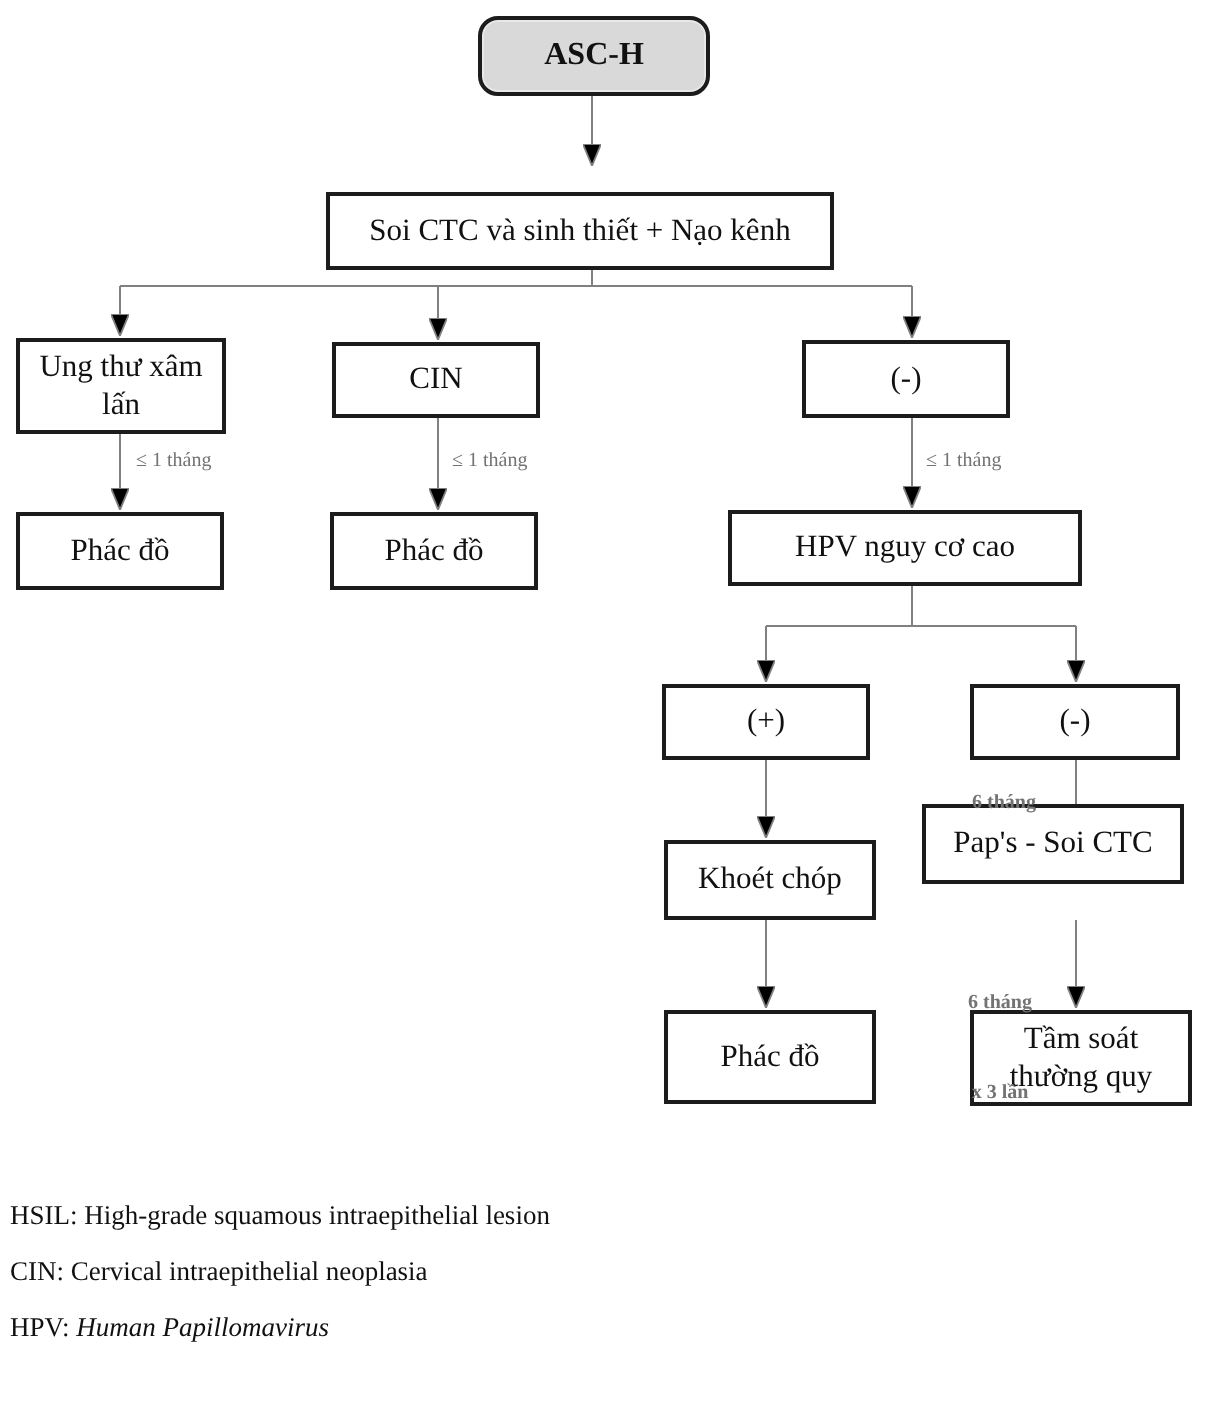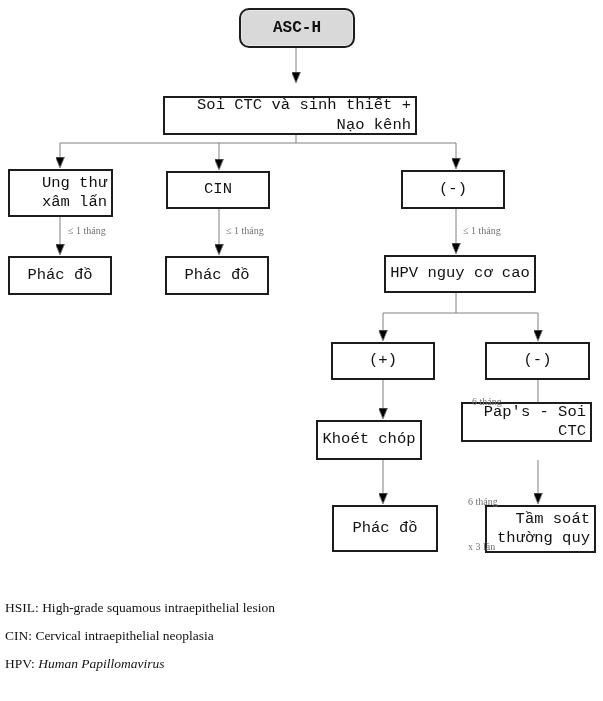--- a/index.html
+++ b/index.html
@@ -6,31 +6,31 @@
   #canvas{
     position:relative;width:603px;height:701px;background:#fff;overflow:hidden;
     font-family:"Liberation Serif","DejaVu Serif",serif;color:#111;
   }
   svg.connectors{position:absolute;left:0;top:0;width:603px;height:701px;}
   svg.connectors path{stroke:var(--connector-line,#808080);stroke-width:1;fill:none;}
   svg.connectors .arrowhead{fill:var(--arrowhead,#000);}
   .node{
     position:absolute;box-sizing:border-box;background:var(--node-fill,#fff);
     border:2px solid var(--node-border,#1c1c1c);
-    display:flex;align-items:center;justify-content:center;text-align:right;
-    font-size:15.5px;line-height:1.25;padding:2px 4px;font-family:Liberation Mono, monospace;
+    display:flex;align-items:center;justify-content:center;text-align:center;
+    font-size:15.5px;line-height:1.25;padding:2px 4px;
   }
   .node.start{
     background:var(--start-node-fill,#d9d9d9);border-radius:10px;
     font-weight:bold;font-size:16px;box-shadow:inset 0 0 0 1px rgba(255,255,255,.4);
   }
   .edge-label{
     position:absolute;font-size:10px;line-height:15px;white-space:pre;color:#737373;
   }
-  .edge-label.right-align{text-align:left;}
+  .edge-label.right-align{text-align:center;font-weight:bold;}
   #legend{position:absolute;left:5px;top:594px;font-size:13.5px;}
   #legend .legend-row{line-height:28px;white-space:pre;}
   #legend .italic{font-style:italic;}
 </style>
 </head>
 <body>
 
 <div id="canvas">
 
   <svg class="connectors" viewBox="0 0 603 701" xmlns="http://www.w3.org/2000/svg">
@@ -99,33 +99,33 @@
   </div>
 
   <div class="node" style="left:8px;top:256px;width:104px;height:39px;">
     <span>Phác đồ</span>
   </div>
 
   <div class="node" style="left:165px;top:256px;width:104px;height:39px;">
     <span>Phác đồ</span>
   </div>
 
-  <div class="node" style="left:384px;top:255px;width:152px;height:38px;">
+  <div class="node" style="left:364px;top:255px;width:177px;height:38px;">
     <span>HPV nguy cơ cao</span>
   </div>
 
   <div class="node" style="left:331px;top:342px;width:104px;height:38px;">
     <span>(+)</span>
   </div>
 
   <div class="node" style="left:485px;top:342px;width:105px;height:38px;">
     <span>(-)</span>
   </div>
 
-  <div class="node" style="left:316px;top:420px;width:106px;height:40px;">
+  <div class="node" style="left:332px;top:420px;width:106px;height:40px;">
     <span>Khoét chóp</span>
   </div>
 
   <div class="node" style="left:461px;top:402px;width:131px;height:40px;">
     <span>Pap's - Soi CTC</span>
   </div>
 
   <div class="node" style="left:332px;top:505px;width:106px;height:47px;">
     <span>Phác đồ</span>
   </div>

